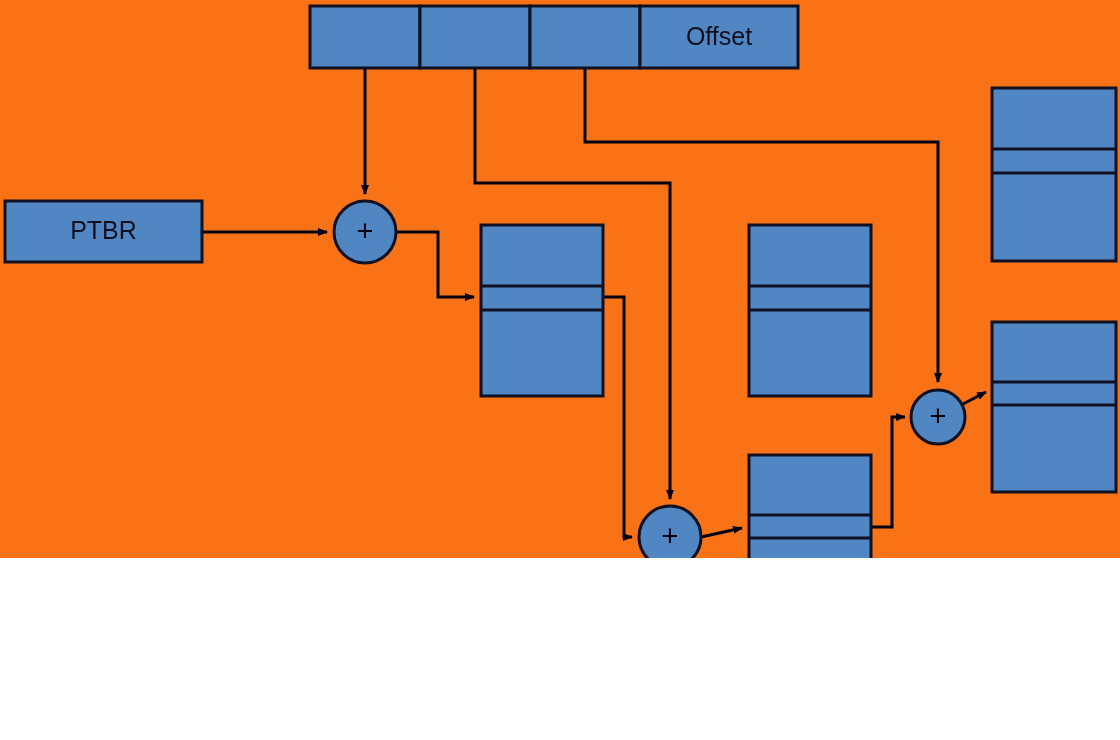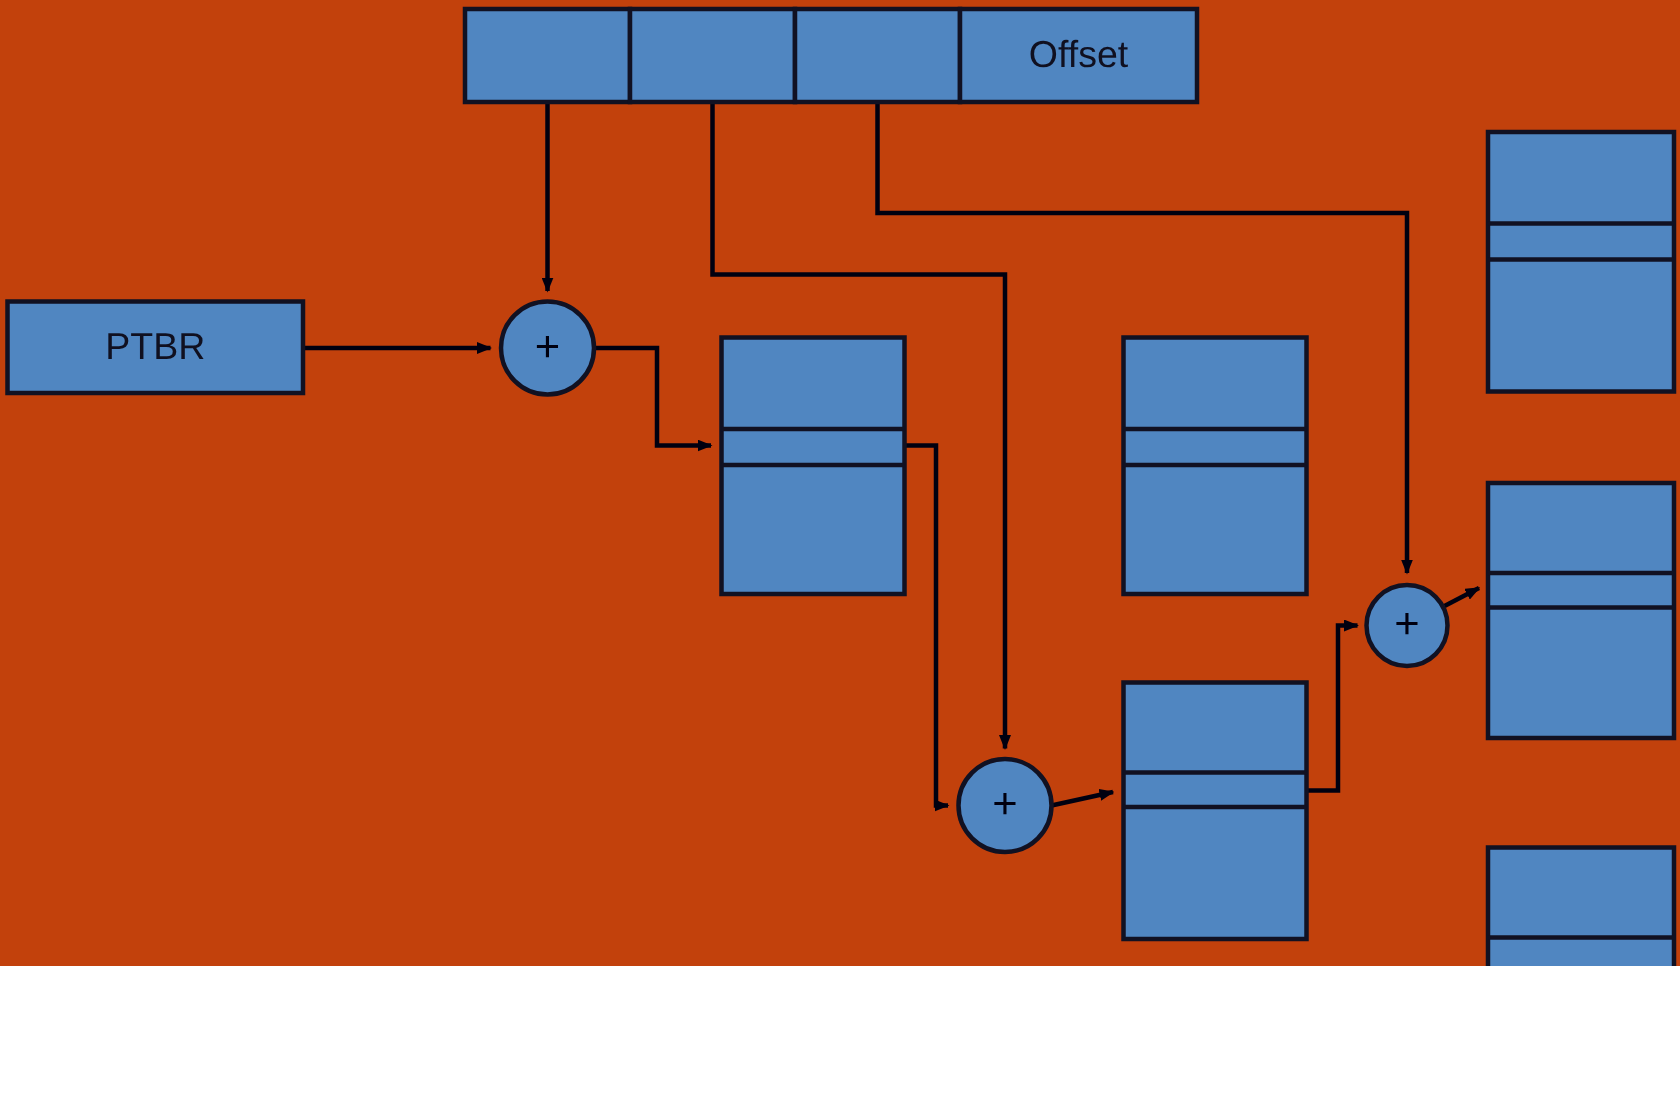--- a/index.html
+++ b/index.html
@@ -7,22 +7,22 @@
     margin: 0;
     padding: 0;
     background: #ffffff;
   }
   body {
     font-family: "Liberation Sans", sans-serif;
   }
   #canvas {
     position: relative;
     width: 1120px;
-    height: 644px;
-    background: #c2410c;
+    height: 558px;
+    background: #f97316;
     overflow: hidden;
   }
   #canvas svg {
     position: absolute;
     top: 0;
     left: 0;
     width: 1120px;
     height: 740px;
   }
   .vector-layer {

